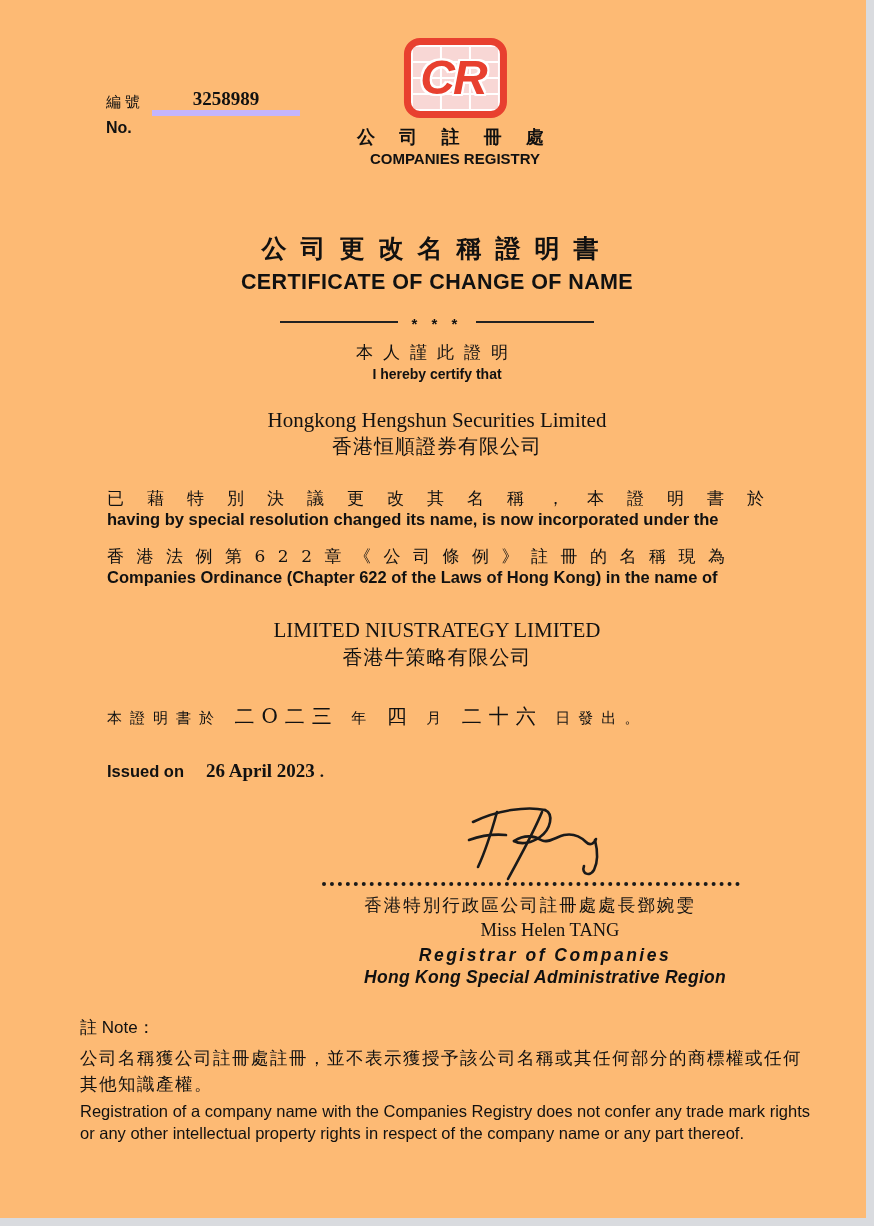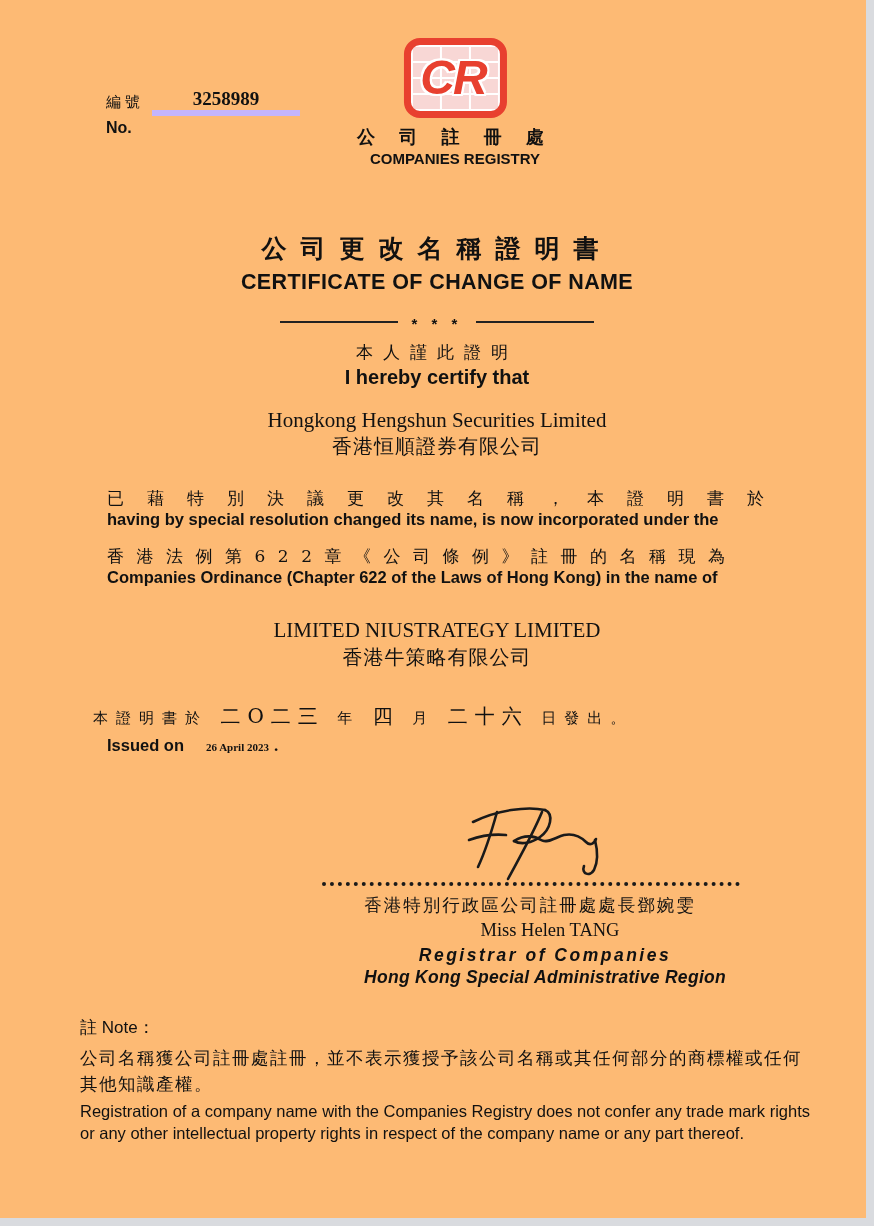--- a/index.html
+++ b/index.html
@@ -91,21 +91,21 @@
     gap: 14px;
   }
   .sep-line { width: 118px; height: 2px; background: #222; }
   .sep-stars { font-weight: bold; font-size: 15px; letter-spacing: 5px; padding-top: 3px; }
 
   .certify-zh {
     top: 341px;
     font-family: "DejaVu Serif", "Liberation Serif", serif;
     font-size: 17px; letter-spacing: 10px;
   }
-  .certify-en { top: 366px; font-weight: bold; font-size: 20px; }
+  .certify-en { top: 366px; font-weight: bold; font-size: 14px; }
 
   
   .name-en-serif {
     font-family: "Liberation Serif", "DejaVu Serif", serif;
     font-size: 21px;
   }
   .name-zh-serif {
     font-family: "DejaVu Serif", "Liberation Serif", serif;
     font-size: 20px; letter-spacing: 1px;
   }
@@ -120,35 +120,35 @@
     font-family: "DejaVu Serif", "Liberation Serif", serif;
     font-size: 17px; white-space: nowrap;
   }
   .clause1-zh { top: 487px; letter-spacing: 23px; }
   .clause2-zh { top: 545px; letter-spacing: 12.5px; }
   .clause-en { font-weight: bold; font-size: 16.5px; white-space: nowrap; }
   .clause1-en { top: 510px; }
   .clause2-en { top: 568px; }
 
   
-  .issue-zh { left: 93px; top: 703px; white-space: nowrap; }
+  .issue-zh { left: 107px; top: 703px; white-space: nowrap; }
   .issue-zh .lbl {
     font-family: "DejaVu Serif", "Liberation Serif", serif;
     font-size: 15px; letter-spacing: 8px;
   }
   .issue-zh .val {
     font-family: "DejaVu Serif", "Liberation Serif", serif;
     font-size: 20px; letter-spacing: 7px;
     margin: 0 8px;
   }
   .issue-en { left: 107px; top: 736px; display: flex; align-items: baseline; }
   .issue-en .en-label { font-weight: bold; font-size: 16.5px; }
   .issue-en .en-date {
     font-family: "Liberation Serif", "DejaVu Serif", serif;
-    font-weight: bold; font-size: 11px; margin-left: 22px;
+    font-weight: bold; font-size: 19px; margin-left: 22px; margin-top: 24px;
   }
   .issue-en .en-period {
     font-family: "Liberation Serif", "DejaVu Serif", serif;
     font-weight: bold; font-size: 17px; margin-left: 5px;
   }
 
   
   .sig-svg { left: 455px; top: 800px; }
   .dotted-line {
     left: 322px; top: 872px; width: 418px; height: 14px;

